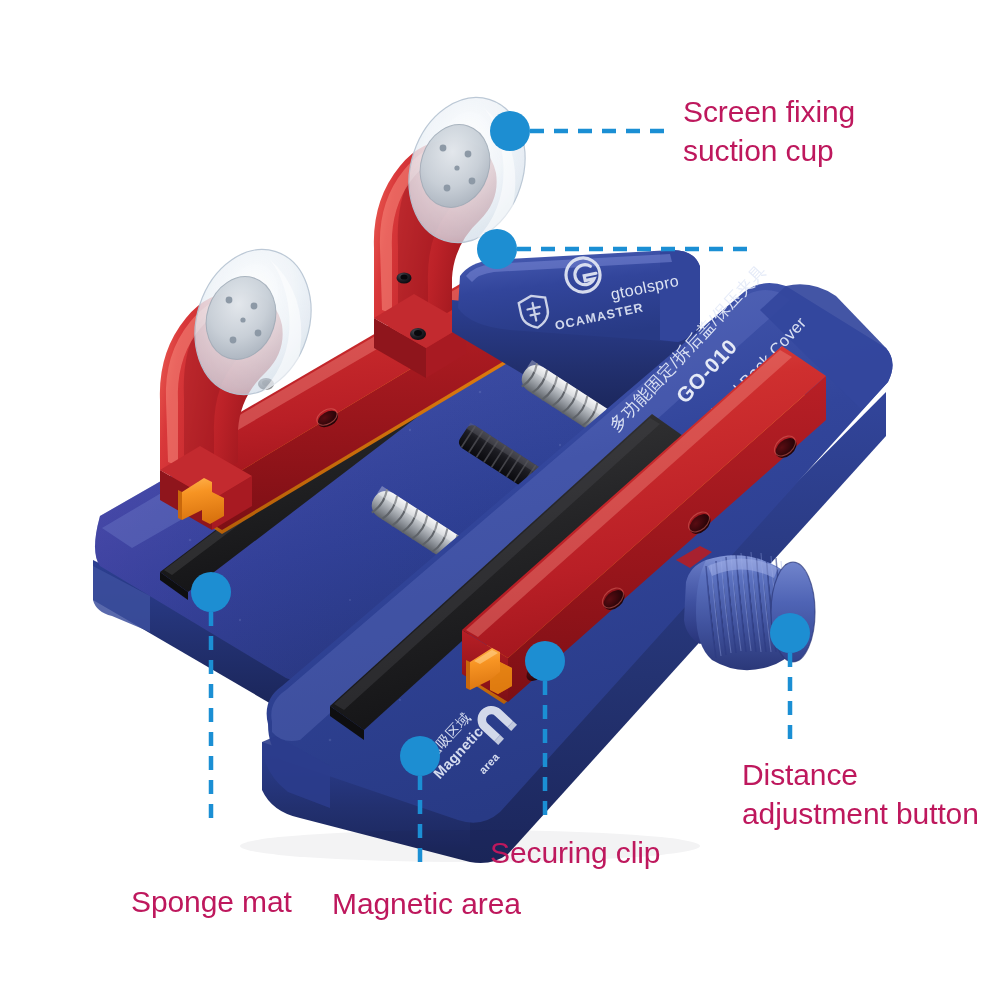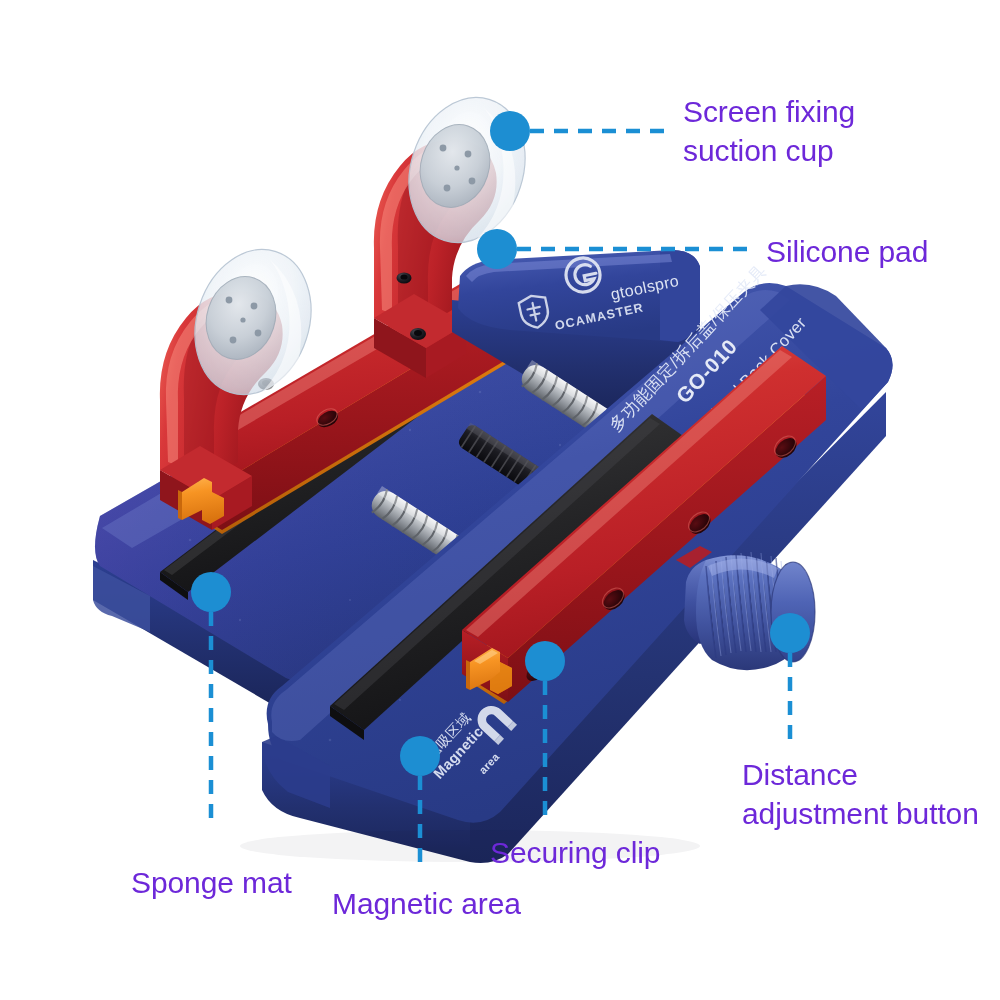--- a/index.html
+++ b/index.html
@@ -18,35 +18,35 @@
     width: 1000px; height: 1000px;
   }
   #product-svg {
     position: absolute;
     left: 0; top: 0;
     width: 1000px; height: 1000px;
   }
   
   .callout {
     position: absolute;
-    color: #6d28d9;
+    color: #be185d;
     font-family: "Liberation Sans", sans-serif;
     font-size: 30px;
     line-height: 1.30;
     letter-spacing: -0.1px;
     white-space: pre-line;
     font-weight: 400;
   }
   .callout.center { text-align: left; }
   .callout.left   { text-align: left; }
 
   #label-suction  { left: 683px; top: 92px;  }
   #label-silicone { left: 766px; top: 232px; }
   #label-distance { left: 742px; top: 755px; width: 250px; }
-  #label-sponge   { left: 131px; top: 863px; }
+  #label-sponge   { left: 131px; top: 882px; }
   #label-magnetic { left: 332px; top: 884px; }
   #label-clip     { left: 478px; top: 833px; margin-left: 12px; }
 
   
   #overlay-svg {
     position: absolute;
     left: 0; top: 0;
     width: 1000px; height: 1000px;
     pointer-events: none;
   }
@@ -586,21 +586,20 @@
 
     <g>
       <line x1="545" y1="681" x2="545" y2="822" stroke="#1b8fd4" stroke-width="4.5" stroke-dasharray="14 10" stroke-linecap="butt"></line>
       <circle cx="545" cy="661" r="20" fill="#1d8ed2"></circle>
     </g>
   </svg>
 
   <div class="callout left" id="label-suction">Screen fixing
 suction cup</div>
 
-  <div class="callout left" id="label-silicone">Silicone pad</div>
 
   <div class="callout center" id="label-distance">Distance
 adjustment button</div>
 
   <div class="callout left" id="label-sponge">Sponge mat</div>
 
   <div class="callout left" id="label-magnetic">Magnetic area</div>
 
   <div class="callout left" id="label-clip">Securing clip</div>
 

